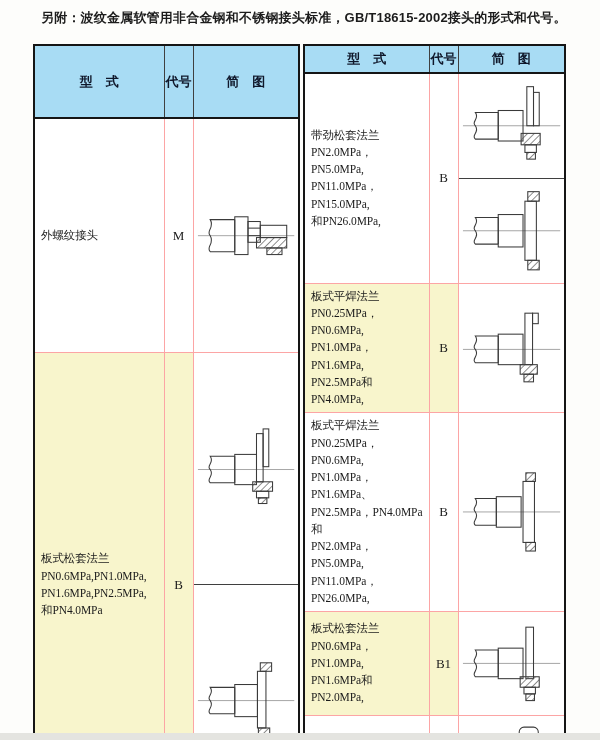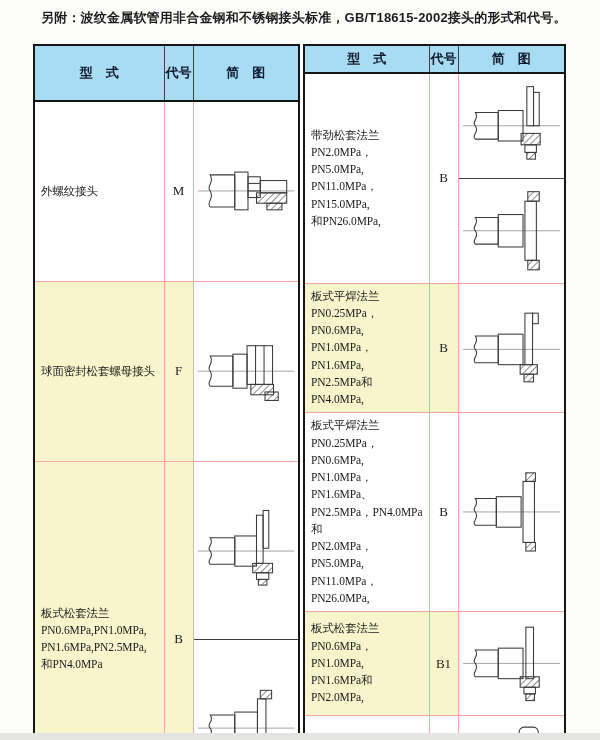--- a/index.html
+++ b/index.html
@@ -79,43 +79,20 @@
                 <rect x="54" y="29" width="13" height="22" fill="none" stroke="#3a3a3a" stroke-width="1.1"></rect>
                 <line x1="54" y1="36" x2="67" y2="36" stroke="#3a3a3a" stroke-width="1.1"></line>
                 <line x1="54" y1="44" x2="67" y2="44" stroke="#3a3a3a" stroke-width="1.1"></line>
                 <rect x="67" y="33" width="28" height="13" fill="none" stroke="#3a3a3a" stroke-width="1.1"></rect>
                 <rect x="63" y="46" width="32" height="11" fill="url(#ph0)" stroke="#3a3a3a" stroke-width="1.1"></rect>
                 <rect x="74" y="57" width="16" height="7" fill="url(#ph0)" stroke="#3a3a3a" stroke-width="1.1"></rect>
               </svg>
             </div>
       </td>
     </tr>
-    <tr style="height:90px" class="hl">
-      <td class="type">球面密封松套螺母接头</td>
-      <td class="code">F</td>
-      <td class="diag">
-        <div class="dfill dbox">
-              <svg viewBox="0 0 104 88" preserveAspectRatio="xMidYMid meet">
-                <defs>
-                  <pattern id="ph1" width="5" height="5" patternUnits="userSpaceOnUse" patternTransform="rotate(45)">
-                    <line x1="0" y1="0" x2="0" y2="5" stroke="#555" stroke-width="1.4"></line>
-                  </pattern>
-                </defs>
-                <line x1="1" y1="44" x2="103" y2="44" stroke="#8a8a8a" stroke-width="0.8"></line>
-                <path d="M 38 28 H 14 c 5 8, -5 11.2, 0 16 c 5 8, -5 11.2, 0 16 H 38 M 38 28 V 60" fill="none" stroke="#3a3a3a" stroke-width="1.1"></path>
-                <rect x="38" y="26" width="15" height="36" fill="none" stroke="#3a3a3a" stroke-width="1.1"></rect>
-                <rect x="53" y="17" width="27" height="41" fill="none" stroke="#3a3a3a" stroke-width="1.1"></rect>
-                <line x1="62" y1="17" x2="62" y2="58" stroke="#3a3a3a" stroke-width="1.1"></line>
-                <line x1="71" y1="17" x2="71" y2="58" stroke="#3a3a3a" stroke-width="1.1"></line>
-                <rect x="57" y="58" width="24" height="11" fill="url(#ph1)" stroke="#3a3a3a" stroke-width="1.1"></rect>
-                <rect x="72" y="66" width="14" height="9" fill="url(#ph1)" stroke="#3a3a3a" stroke-width="1.1"></rect>
-              </svg>
-            </div>
-      </td>
-    </tr>
     <tr style="height:178px" class="hl">
       <td class="type">板式松套法兰
 PN0.6MPa,PN1.0MPa,
 PN1.6MPa,PN2.5MPa,
 和PN4.0MPa</td>
       <td class="code">B</td>
       <td class="diag">
         <div class="dfill dstack">
           <div class="dbox split">
                 <svg viewBox="0 0 104 88" preserveAspectRatio="xMidYMid meet">

